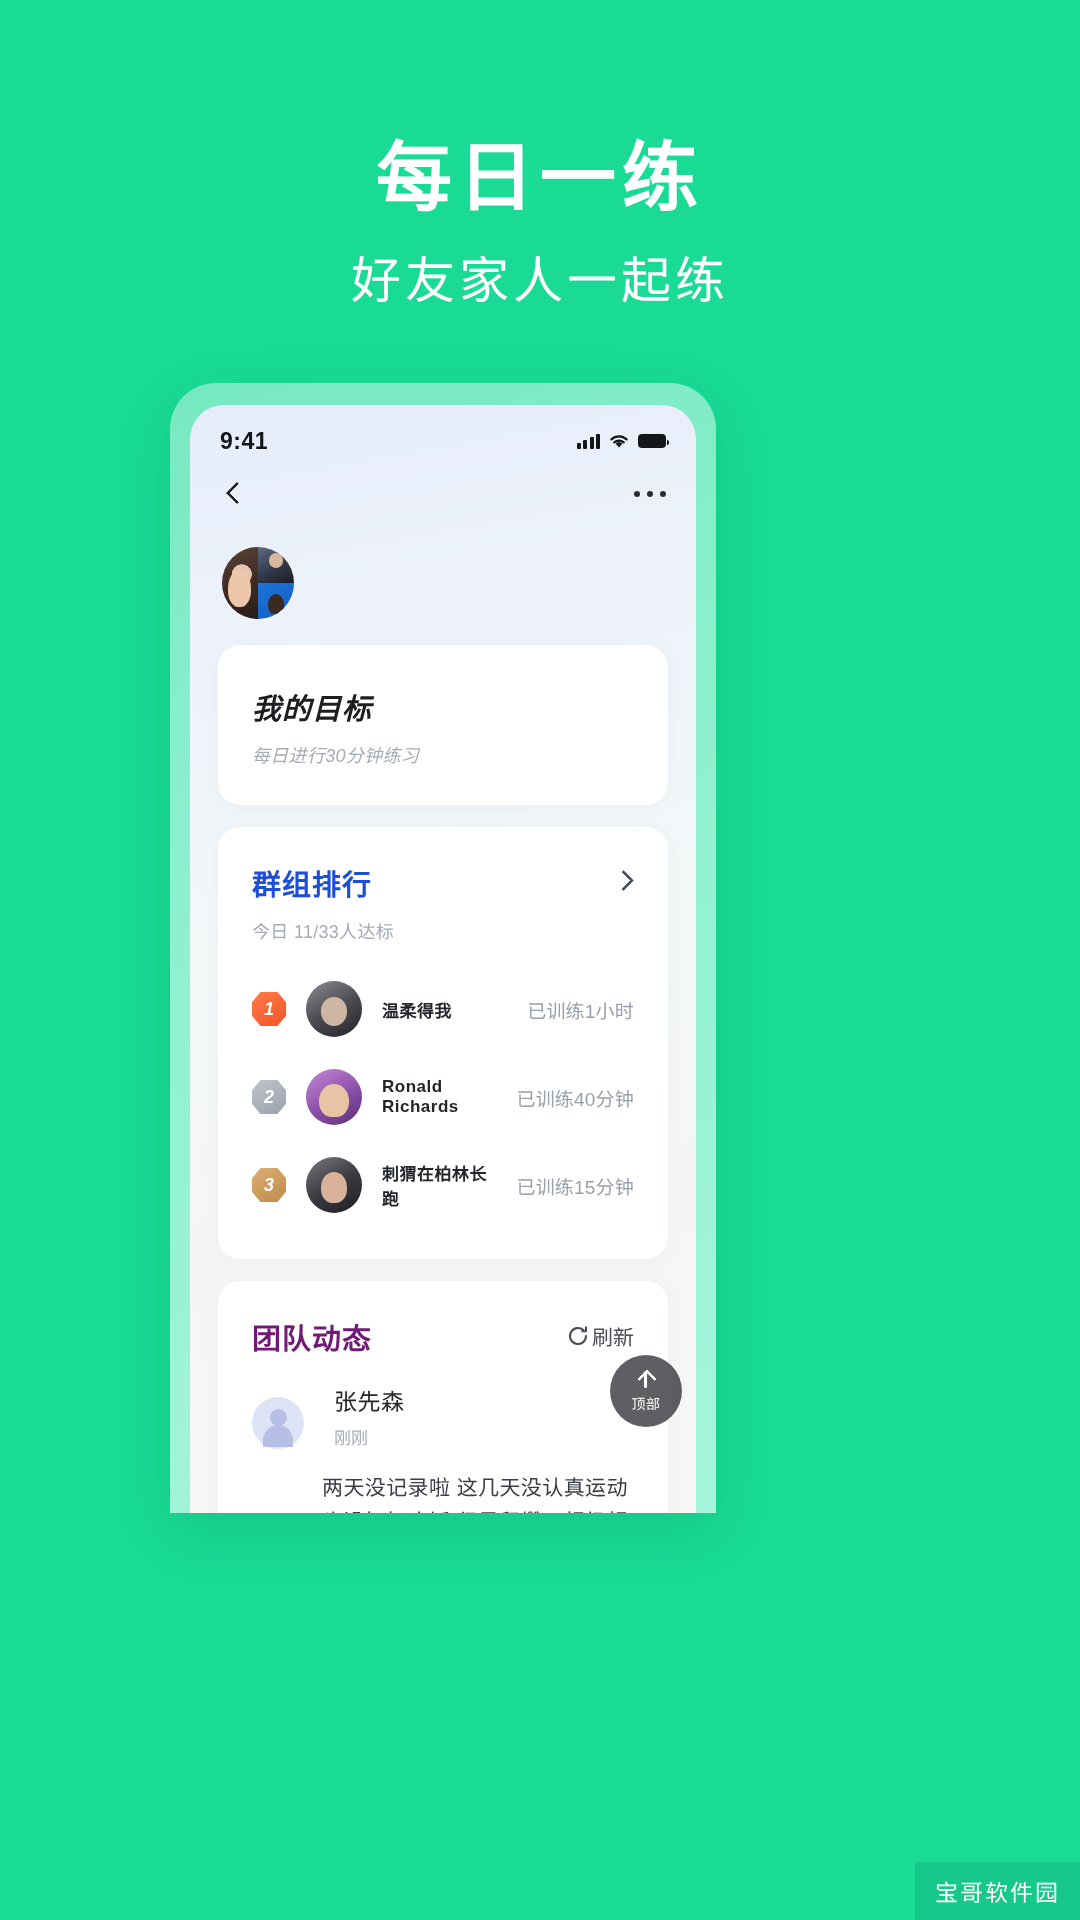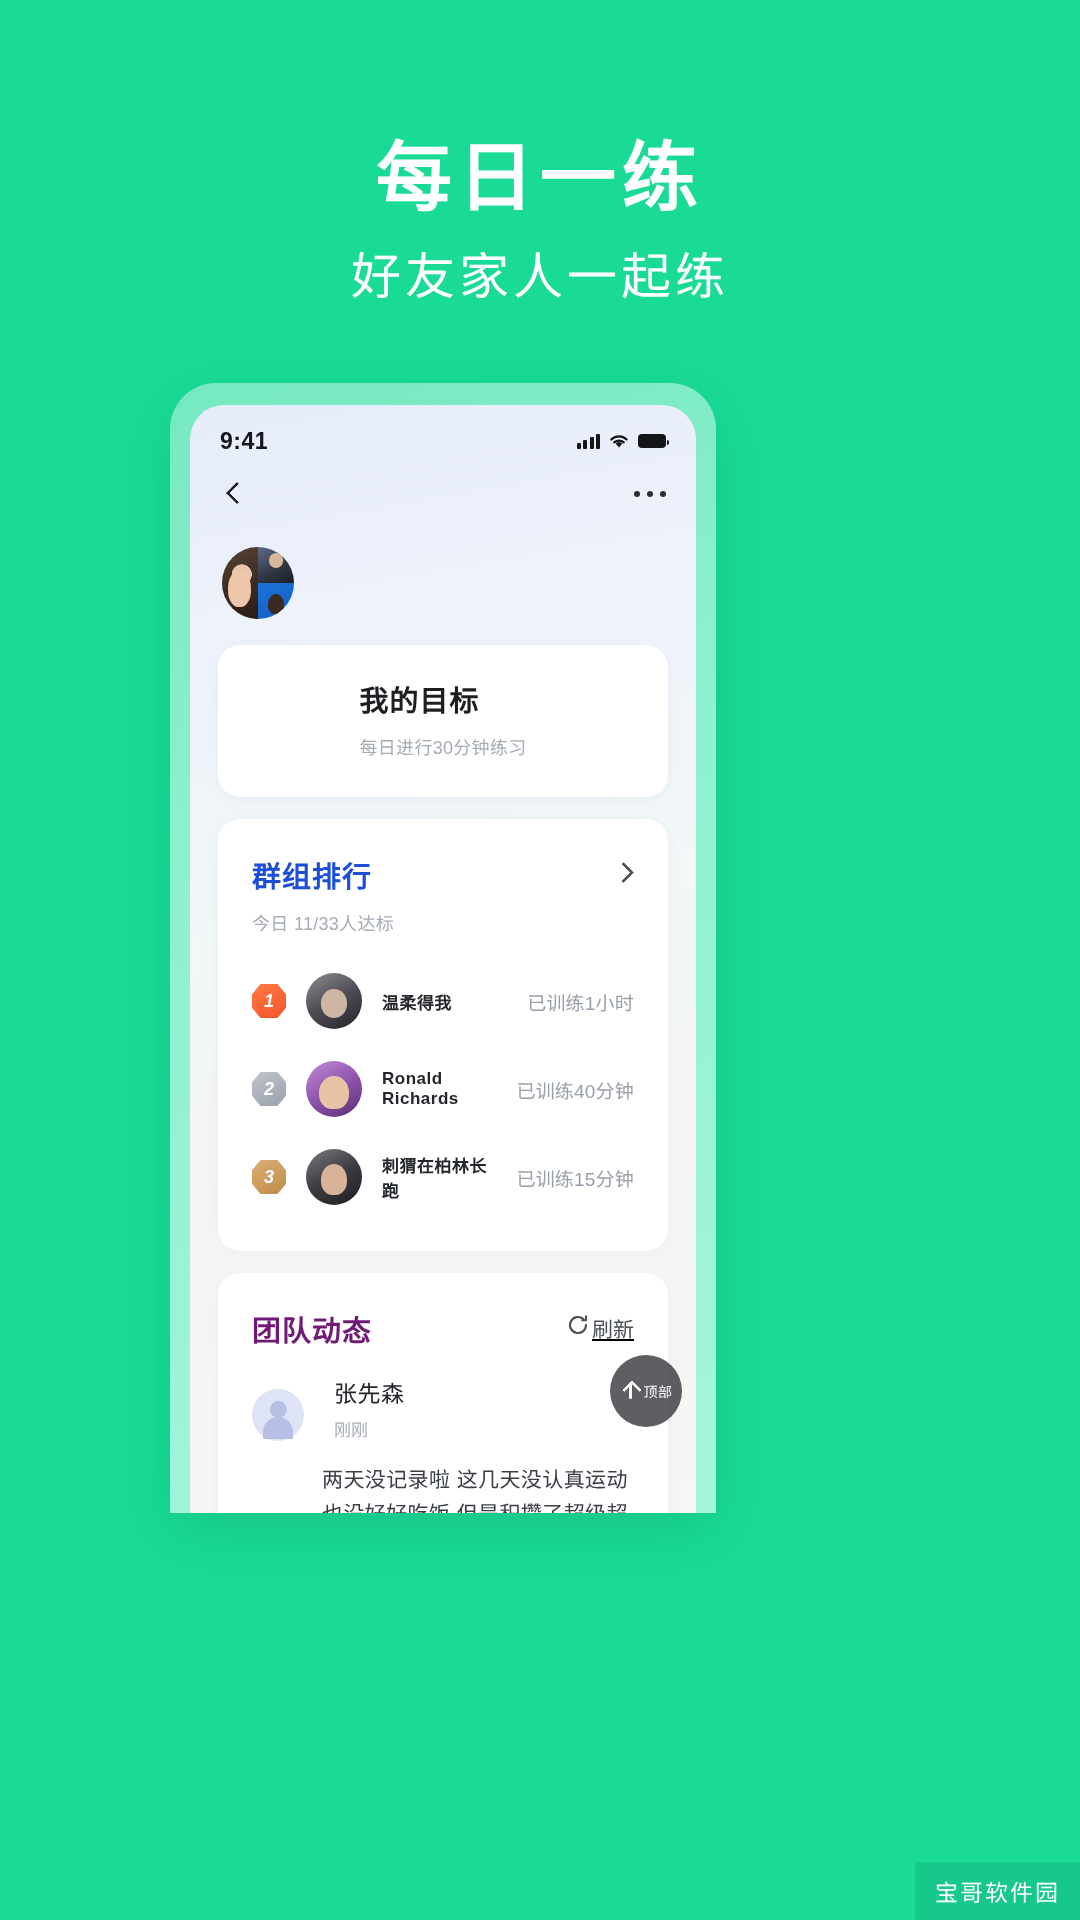--- a/index.html
+++ b/index.html
@@ -11,21 +11,21 @@
   .stage{position:absolute;inset:0;background:#19db96;overflow:hidden;}
 
   
   .headline{position:absolute;left:0;right:0;top:140px;text-align:center;}
   .headline h1{
     margin:0;font-size:76px;line-height:1;font-weight:bold;color:#ffffff;
     letter-spacing:6px;
   }
   .headline h2{
     margin:40px 0 0 0;font-size:50px;line-height:1;font-weight:normal;
-    color:#ffffff;letter-spacing:4px;font-family:Liberation Mono, monospace;
+    color:#ffffff;letter-spacing:4px;
   }
 
   
   .phone-outer{
     position:absolute;left:170px;top:383px;width:546px;height:1130px;
     border-radius:46px 46px 0 0;
     background:linear-gradient(160deg,#76e9c0 0%,#8cf0cf 35%,#a6f5dd 100%);
     box-shadow:0 18px 60px rgba(0,0,0,.10);
     overflow:hidden;
   }
@@ -89,22 +89,22 @@
   .gsub{font-size:19px;color:#9aa0ab;margin-top:10px;letter-spacing:.5px;}
 
   
   .card{
     background:#ffffff;border-radius:22px;margin:0 28px 22px 28px;
     box-shadow:0 2px 14px rgba(120,130,150,.07);
     box-sizing:border-box;
   }
 
   
-  .goal{display:flex;align-items:center;justify-content:center;
-    padding:32px 34px 38px 34px;}
+  .goal{display:flex;align-items:center;justify-content:space-between;
+    padding:40px 34px 38px 34px;font-style:italic;}
   .goal-t{font-size:29px;font-weight:bold;color:#1c1e22;letter-spacing:1px;}
   .goal-s{font-size:18px;color:#a6acb6;margin-top:14px;letter-spacing:.3px;}
   .ring-wrap{position:relative;width:104px;height:104px;flex:0 0 auto;}
   .ring-wrap svg{display:block;transform:rotate(-90deg);}
   .ring-txt{position:absolute;inset:0;display:flex;align-items:center;justify-content:center;}
   .ring-num{font-size:31px;font-weight:bold;color:#1c1e22;}
   .ring-den{font-size:16px;color:#a6acb6;margin-left:1px;margin-top:9px;}
 
   
   .rank-head{display:flex;align-items:flex-start;justify-content:space-between;
@@ -136,41 +136,41 @@
   .av-c{background:linear-gradient(150deg,#7a7a80 0%,#3b3b41 50%,#1d1d22 100%);}
   .av-c:after{content:"";position:absolute;left:27%;top:27%;width:46%;height:56%;
     border-radius:50% 50% 44% 44%;background:#d9b29a;}
   .rname{font-size:17px;color:#23262b;font-weight:700;flex:1 1 auto;letter-spacing:.5px;}
   .rmeta{font-size:19px;color:#9aa0ab;flex:0 0 auto;letter-spacing:.2px;}
 
   
   .feed-head{display:flex;align-items:center;justify-content:space-between;
     padding:34px 34px 0 34px;}
   .feed-t{font-size:29px;font-weight:bold;color:#701a75;letter-spacing:1px;}
-  .refresh{display:flex;align-items:flex-start;gap:2px;text-decoration:underline;}
+  .refresh{display:flex;align-items:center;gap:2px;}
   .refresh-ic{width:24px;height:24px;position:relative;}
   .refresh-ic svg{display:block;}
   .refresh-lb{font-size:21px;color:#4a4e56;}
   .post{padding:26px 34px 0 34px;}
   .post-top{display:flex;align-items:flex-end;gap:30px;}
   .pav{width:52px;height:52px;border-radius:50%;flex:0 0 auto;position:relative;
     background:#dfe3f6;}
   .pav:before{content:"";position:absolute;left:50%;top:24%;width:17px;height:17px;
     margin-left:-8.5px;border-radius:50%;background:#b7bfe6;}
   .pav:after{content:"";position:absolute;left:50%;top:53%;width:30px;height:22px;
     margin-left:-15px;border-radius:15px 15px 0 0;background:#b7bfe6;}
   .pname{font-size:23px;color:#23262b;font-weight:500;letter-spacing:.5px;}
   .ptime{font-size:17px;color:#a6acb6;margin-top:7px;}
   .pbody{font-size:21px;color:#3a3e45;line-height:1.62;padding:22px 0 0 70px;
     letter-spacing:.4px;}
 
   
   .fab{
     position:absolute;right:34px;bottom:86px;width:72px;height:72px;border-radius:50%;
-    background:rgba(58,60,64,.82);color:#fff;display:flex;flex-direction:row;
+    background:rgba(58,60,64,.82);color:#fff;display:flex;flex-direction:column;
     align-items:center;justify-content:center;gap:2px;
   }
   .fab-arrow{width:22px;height:22px;position:relative;}
   .fab-arrow:before{content:"";position:absolute;left:9px;top:2px;width:3px;height:17px;background:#fff;border-radius:2px;}
   .fab-arrow:after{content:"";position:absolute;left:5px;top:3px;width:11px;height:11px;
     border-left:3px solid #fff;border-top:3px solid #fff;transform:rotate(45deg);border-radius:1px;}
   .fab-lb{font-size:14px;letter-spacing:.5px;}
 
   
   .watermark{

